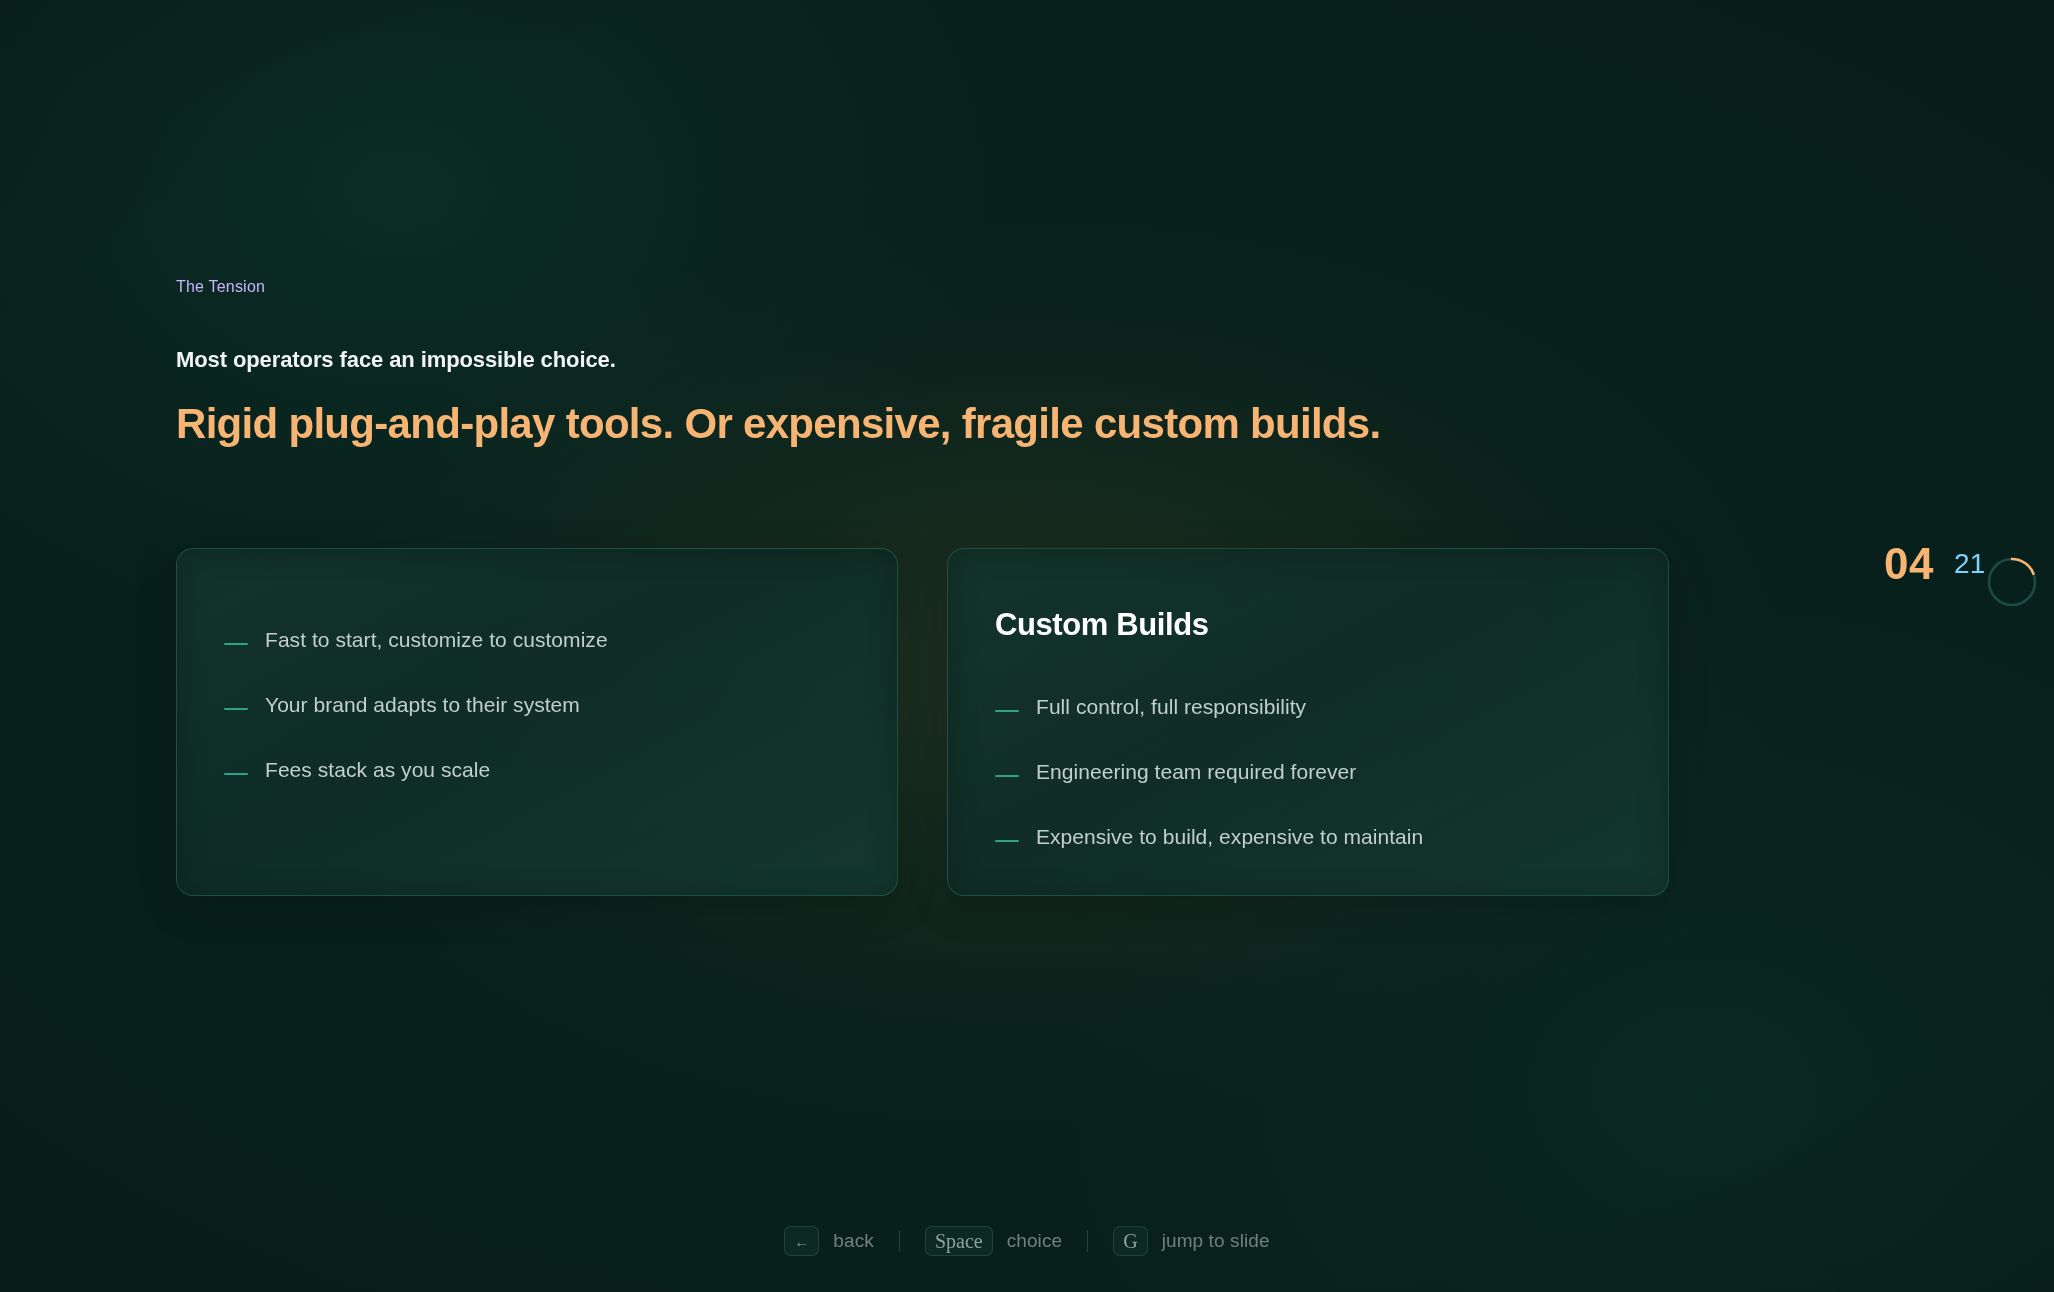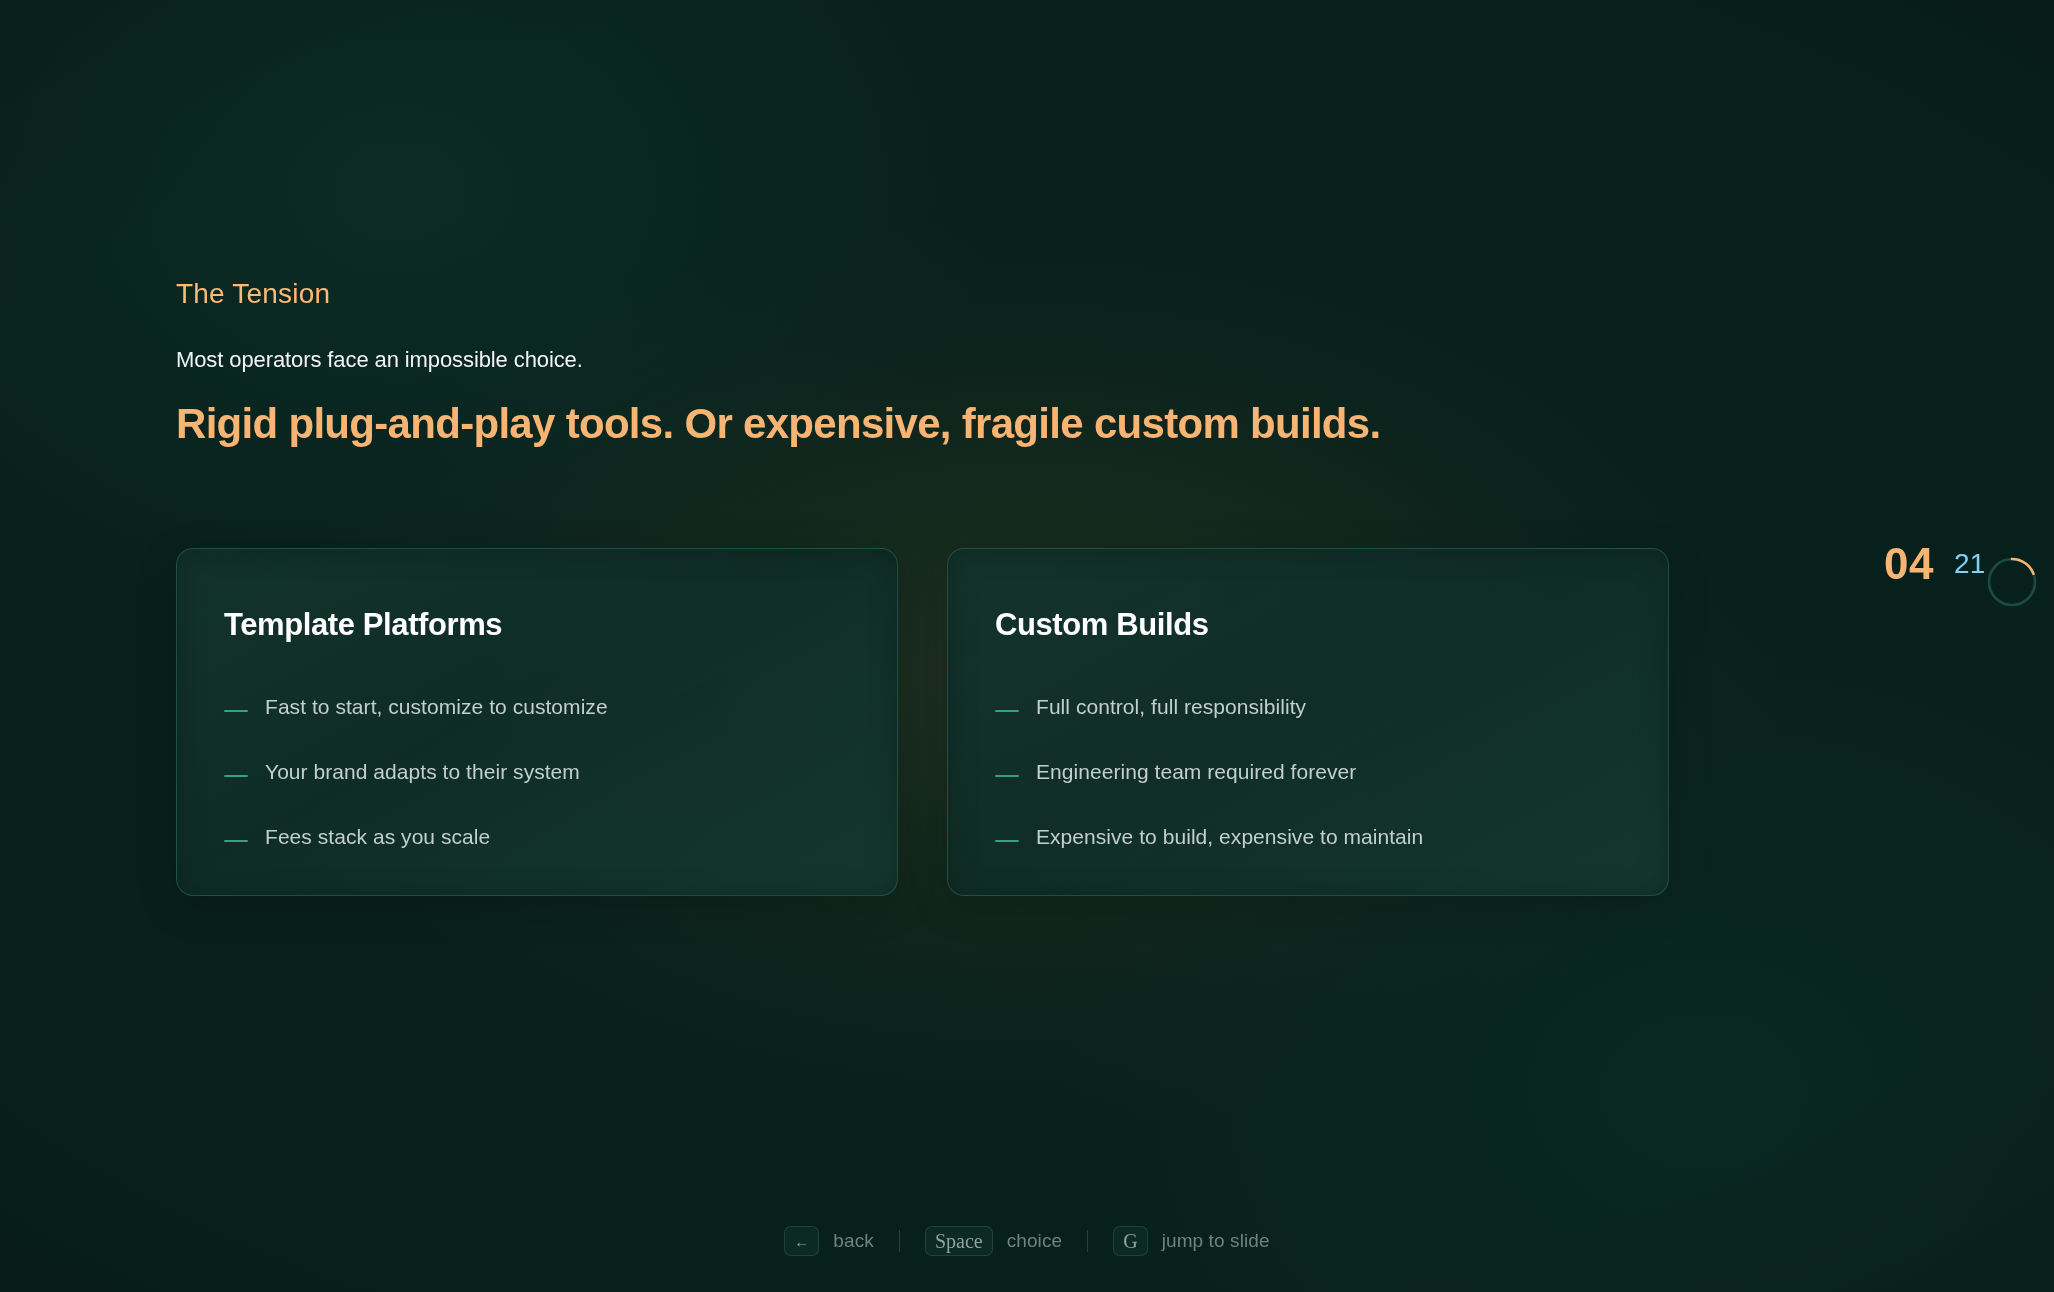--- a/index.html
+++ b/index.html
@@ -44,28 +44,28 @@
     position:absolute;inset:0;
     background:radial-gradient(ellipse 120% 110% at 50% 50%, rgba(0,0,0,0) 45%, rgba(0,0,0,0.35) 100%);
     pointer-events:none;
   }
 
   
   .content{position:absolute;left:176px;top:0;width:1700px;height:100%;}
 
   .eyebrow{
     position:absolute; top:278px; left:0;
-    font-size:28px; font-weight:400;
+    font-size:16px; font-weight:400;
     letter-spacing:0.2px;
-    color:#fdba74;
+    color:#c4b5fd;
   }
 
   .lede{
     position:absolute; top:347px; left:0;
-    font-size:22px; font-weight:400;
+    font-size:22px; font-weight:700;
     letter-spacing:-0.1px;
     color:#f2f5f3;
   }
 
   .headline{
     position:absolute; top:400px; left:0;
     font-size:42px; font-weight:700;
     letter-spacing:-0.7px;
     white-space:nowrap;
     color:#f7b473;
@@ -189,21 +189,20 @@
   <div class="lede">Most operators face an impossible choice.</div>
 
   <div class="headline">
     <span class="h-a">Rigid plug-and-play tools.</span> 
     <span class="h-b">Or expensive, fragile custom builds.</span>
   </div>
 
   <div class="cards">
 
     <div class="card">
-      <div class="card-title">Template Platforms</div>
       <ul class="bullets">
         <li class="bullet">
           <span class="dash"></span>
           <span class="bullet-text">Fast to start, customize to customize</span>
         </li>
         <li class="bullet">
           <span class="dash"></span>
           <span class="bullet-text">Your brand adapts to their system</span>
         </li>
         <li class="bullet">

